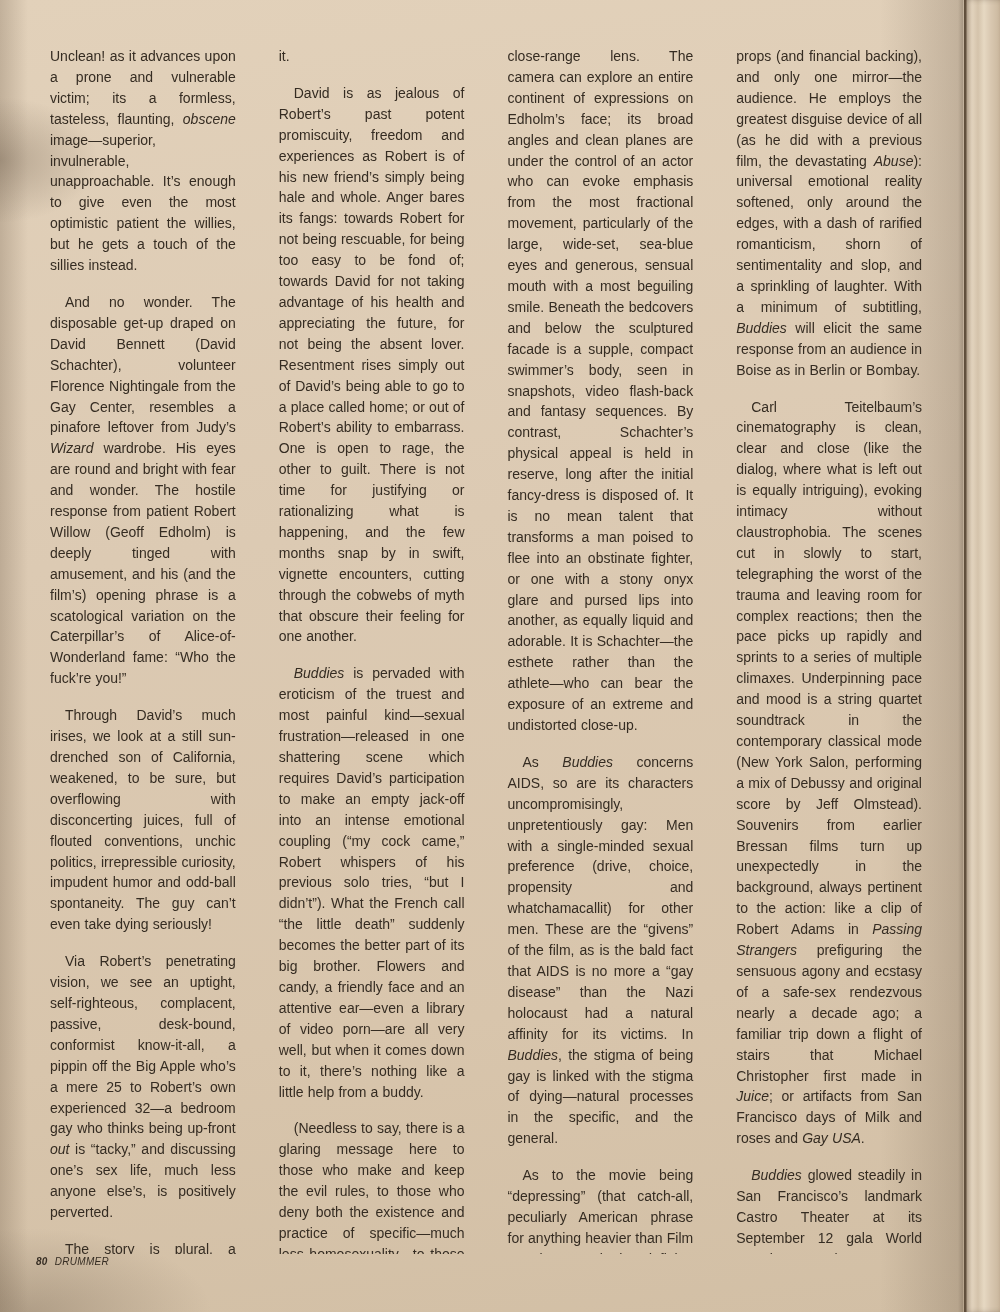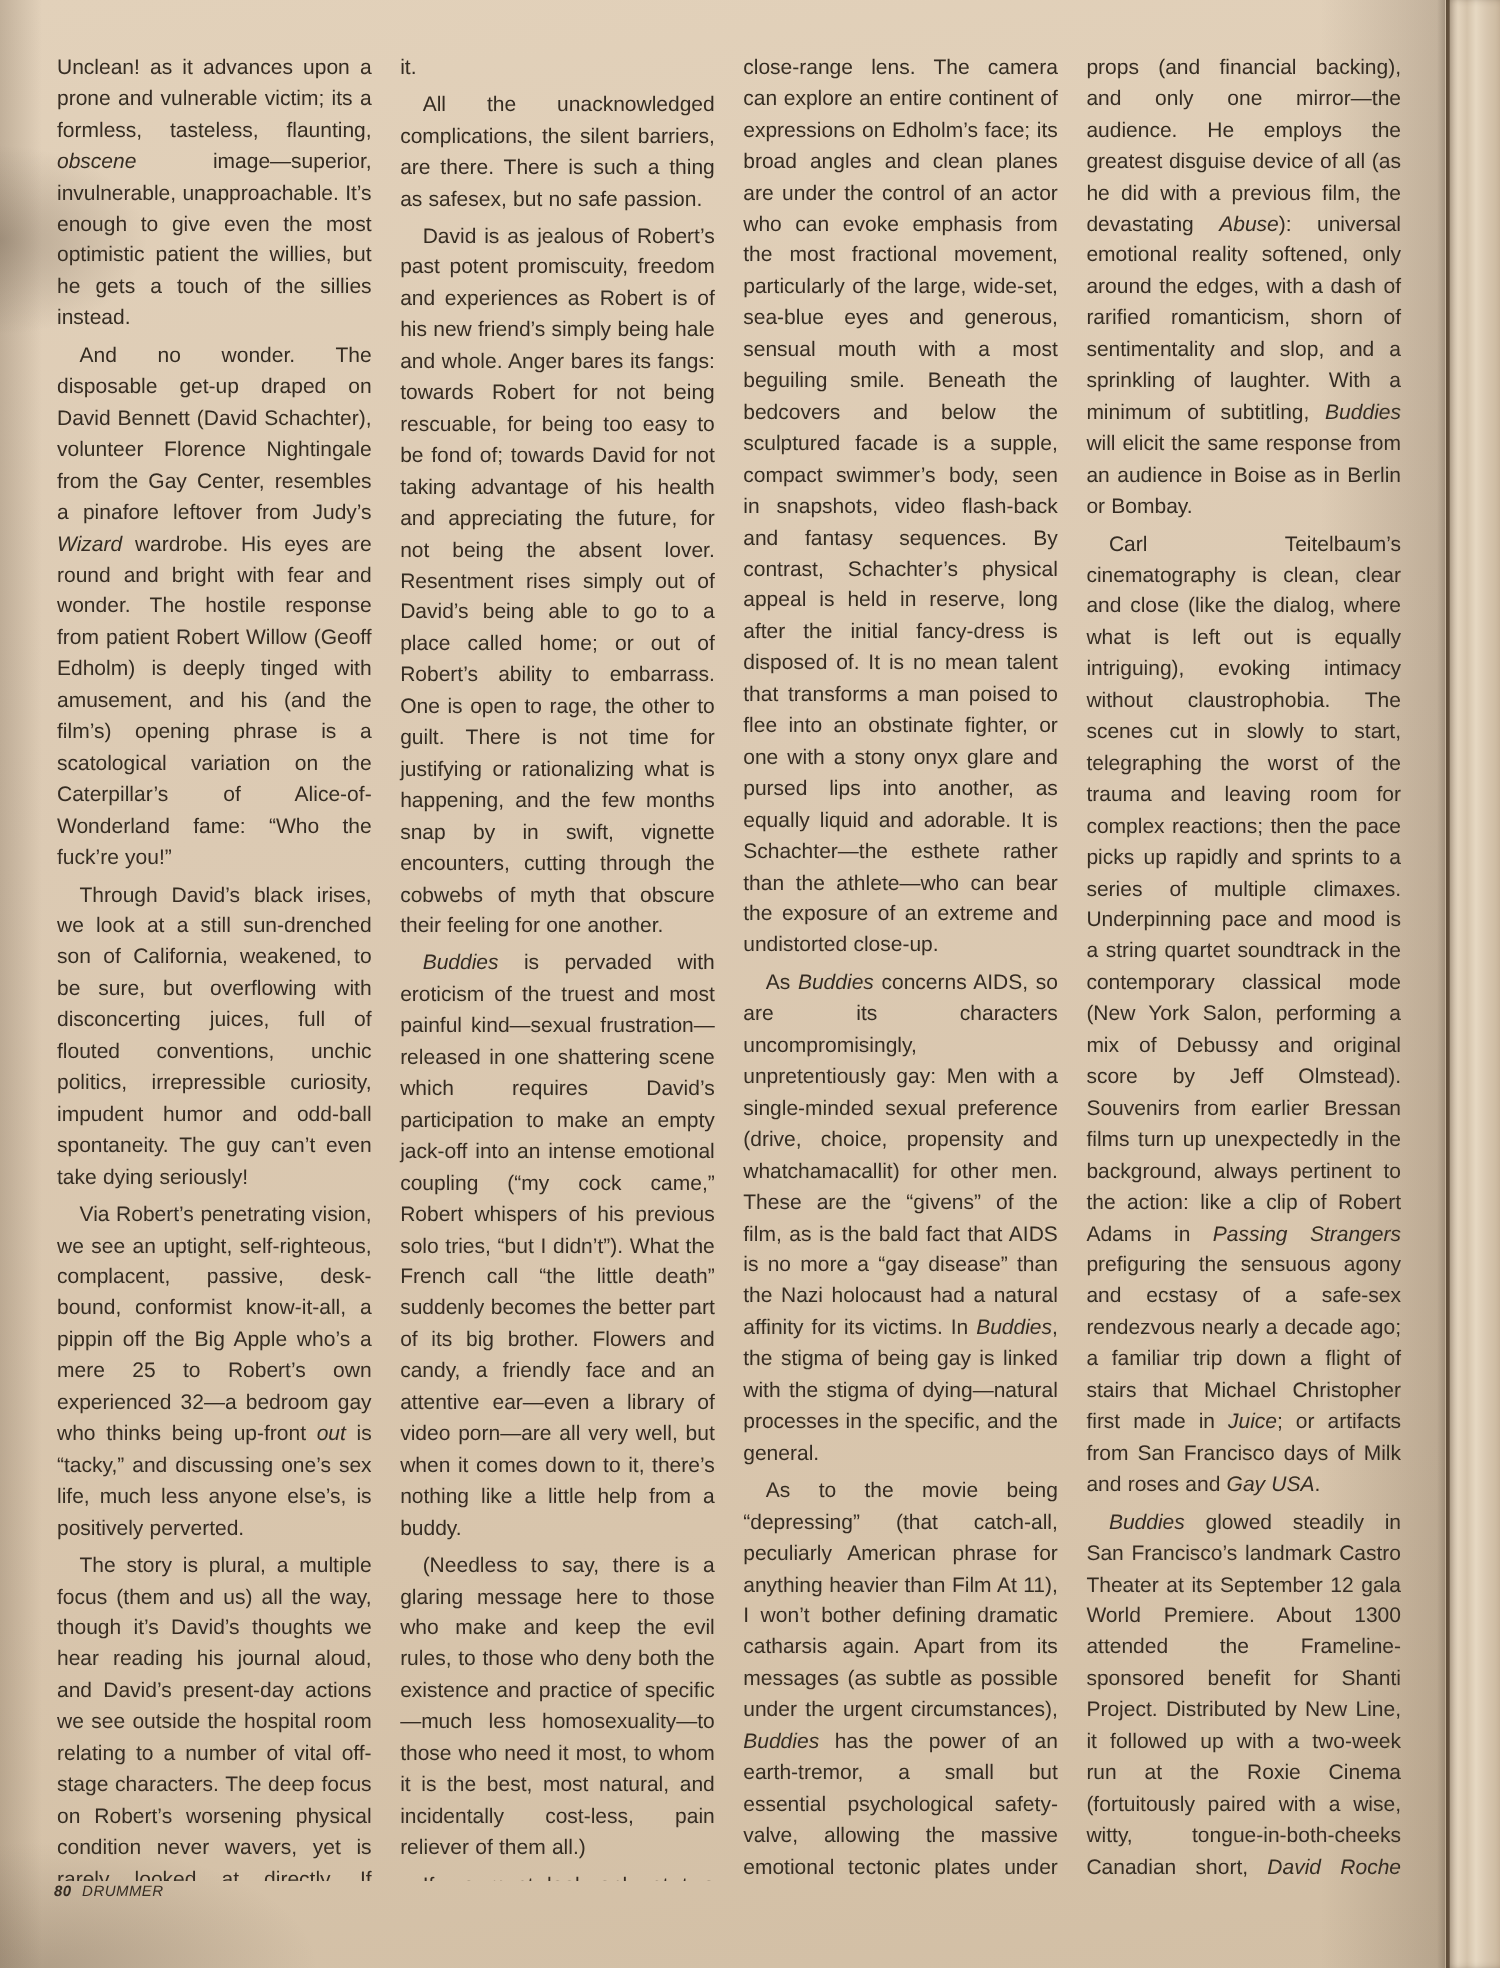--- a/index.html
+++ b/index.html
@@ -28,21 +28,21 @@
         #73604b 0px,#73604b 2px,
         #cdbca6 3px,#e3d4be 8px,#d4c3ab 14px,#e6d8c2 20px,#d8c7b0 27px,#cfbda4 33px,#c6b299 36px);
     box-shadow:inset 4px 0 6px -2px rgba(50,38,25,.45);
   }
   .columns{
     position:absolute;left:34px;top:30px;width:904px;height:1224px;
     display:flex;gap:11px;overflow:hidden;
   }
   .column{flex:1 1 0;min-width:0;}
   .column p{
-    margin:4px;
+    margin:16px;
     font-size:14px;line-height:20.9px;
     color:var(--ink);
     text-align:justify;
     hyphens:auto;-webkit-hyphens:auto;
     word-spacing:.02em;
   }
   .column p.indent{text-indent:15px;}
   .footer{
     position:absolute;left:36px;top:1256px;
     font-size:10px;color:var(--ink);font-style:italic;letter-spacing:.03em;
@@ -50,27 +50,26 @@
   .footer .pnum{font-weight:bold;margin-right:7px;}
 </style>
 </head>
 <body>
 
 <div class="page">
   <div class="columns" id="columns">
       <div class="column">
         <p>Unclean! as it advances upon a prone and vulnerable victim; its a formless, tasteless, flaunting, <i>obscene</i> image—superior, invulnerable, unapproachable. It’s enough to give even the most optimistic patient the willies, but he gets a touch of the sillies instead.</p>
         <p class="indent">And no wonder. The disposable get-up draped on David Bennett (David Schachter), volunteer Florence Nightingale from the Gay Center, resembles a pinafore leftover from Judy’s <i>Wizard</i> wardrobe. His eyes are round and bright with fear and wonder. The hostile response from patient Robert Willow (Geoff Edholm) is deeply tinged with amusement, and his (and the film’s) opening phrase is a scatological variation on the Caterpillar’s of Alice-of-Wonderland fame: “Who the fuck’re you!”</p>
-        <p class="indent">Through David’s black irises, we look at a still sun-drenched son of California, weakened, to be sure, but overflowing with disconcerting juices, full of flouted conventions, unchic politics, irrepressible curiosity, impudent humor and odd-ball spontaneity. The guy can’t even take dying seriously!</p>
+        <p class="indent">Through David’s much irises, we look at a still sun-drenched son of California, weakened, to be sure, but overflowing with disconcerting juices, full of flouted conventions, unchic politics, irrepressible curiosity, impudent humor and odd-ball spontaneity. The guy can’t even take dying seriously!</p>
         <p class="indent">Via Robert’s penetrating vision, we see an uptight, self-righteous, complacent, passive, desk-bound, conformist know-it-all, a pippin off the Big Apple who’s a mere 25 to Robert’s own experienced 32—a bedroom gay who thinks being up-front <i>out</i> is “tacky,” and discussing one’s sex life, much less anyone else’s, is positively perverted.</p>
         <p class="indent">The story is plural, a multiple focus (them and us) all the way, though it’s David’s thoughts we hear reading his journal aloud, and David’s present-day actions we see outside the hospital room relating to a number of vital off-stage characters. The deep focus on Robert’s worsening physical condition never wavers, yet is rarely looked at directly. If anything, the threat of a deadline to their relationship accelerates its growth, forces a painful and self-conscious honesty, and places a priceless value on</p>
       </div>
       <div class="column">
         <p>it.</p>
-        <p class="indent">All the unacknowledged complications, the silent barriers, are there. There is such a thing as safesex, but no safe passion.</p>
         <p class="indent">David is as jealous of Robert’s past potent promiscuity, freedom and experiences as Robert is of his new friend’s simply being hale and whole. Anger bares its fangs: towards Robert for not being rescuable, for being too easy to be fond of; towards David for not taking advantage of his health and appreciating the future, for not being the absent lover. Resentment rises simply out of David’s being able to go to a place called home; or out of Robert’s ability to embarrass. One is open to rage, the other to guilt. There is not time for justifying or rationalizing what is happening, and the few months snap by in swift, vignette encounters, cutting through the cobwebs of myth that obscure their feeling for one another.</p>
         <p class="indent"><i>Buddies</i> is pervaded with eroticism of the truest and most painful kind—sexual frustration—released in one shattering scene which requires David’s participation to make an empty jack-off into an intense emotional coupling (“my cock came,” Robert whispers of his previous solo tries, “but I didn’t”). What the French call “the little death” suddenly becomes the better part of its big brother. Flowers and candy, a friendly face and an attentive ear—even a library of video porn—are all very well, but when it comes down to it, there’s nothing like a little help from a buddy.</p>
         <p class="indent">(Needless to say, there is a glaring message here to those who make and keep the evil rules, to those who deny both the existence and practice of specific—much less homosexuality—to those who need it most, to whom it is the best, most natural, and incidentally cost-less, pain reliever of them all.)</p>
         <p class="indent">If we must look only at two characters, Geoff Edholm and David Schachter, as Robert and David, are choice casting. Both are uniquely, unconventionally photogenic. As different as their personalities are—beyond the blond and brunet color differentiations—both have a high tolerance for the</p>
       </div>
       <div class="column">
         <p>close-range lens. The camera can explore an entire continent of expressions on Edholm’s face; its broad angles and clean planes are under the control of an actor who can evoke emphasis from the most fractional movement, particularly of the large, wide-set, sea-blue eyes and generous, sensual mouth with a most beguiling smile. Beneath the bedcovers and below the sculptured facade is a supple, compact swimmer’s body, seen in snapshots, video flash-back and fantasy sequences. By contrast, Schachter’s physical appeal is held in reserve, long after the initial fancy-dress is disposed of. It is no mean talent that transforms a man poised to flee into an obstinate fighter, or one with a stony onyx glare and pursed lips into another, as equally liquid and adorable. It is Schachter—the esthete rather than the athlete—who can bear the exposure of an extreme and undistorted close-up.</p>
         <p class="indent">As <i>Buddies</i> concerns AIDS, so are its characters uncompromisingly, unpretentiously gay: Men with a single-minded sexual preference (drive, choice, propensity and whatchamacallit) for other men. These are the “givens” of the film, as is the bald fact that AIDS is no more a “gay disease” than the Nazi holocaust had a natural affinity for its victims. In <i>Buddies</i>, the stigma of being gay is linked with the stigma of dying—natural processes in the specific, and the general.</p>
         <p class="indent">As to the movie being “depressing” (that catch-all, peculiarly American phrase for anything heavier than Film At 11), I won’t bother defining dramatic catharsis again. Apart from its messages (as subtle as possible under the urgent circumstances), <i>Buddies</i> has the power of an earth-tremor, a small but essential psychological safety-valve, allowing the massive emotional tectonic plates under immense pressure to shift, create a moment’s space for sorrow, and settle into new stability. You get better leverage from solid ground.</p>
       </div>

